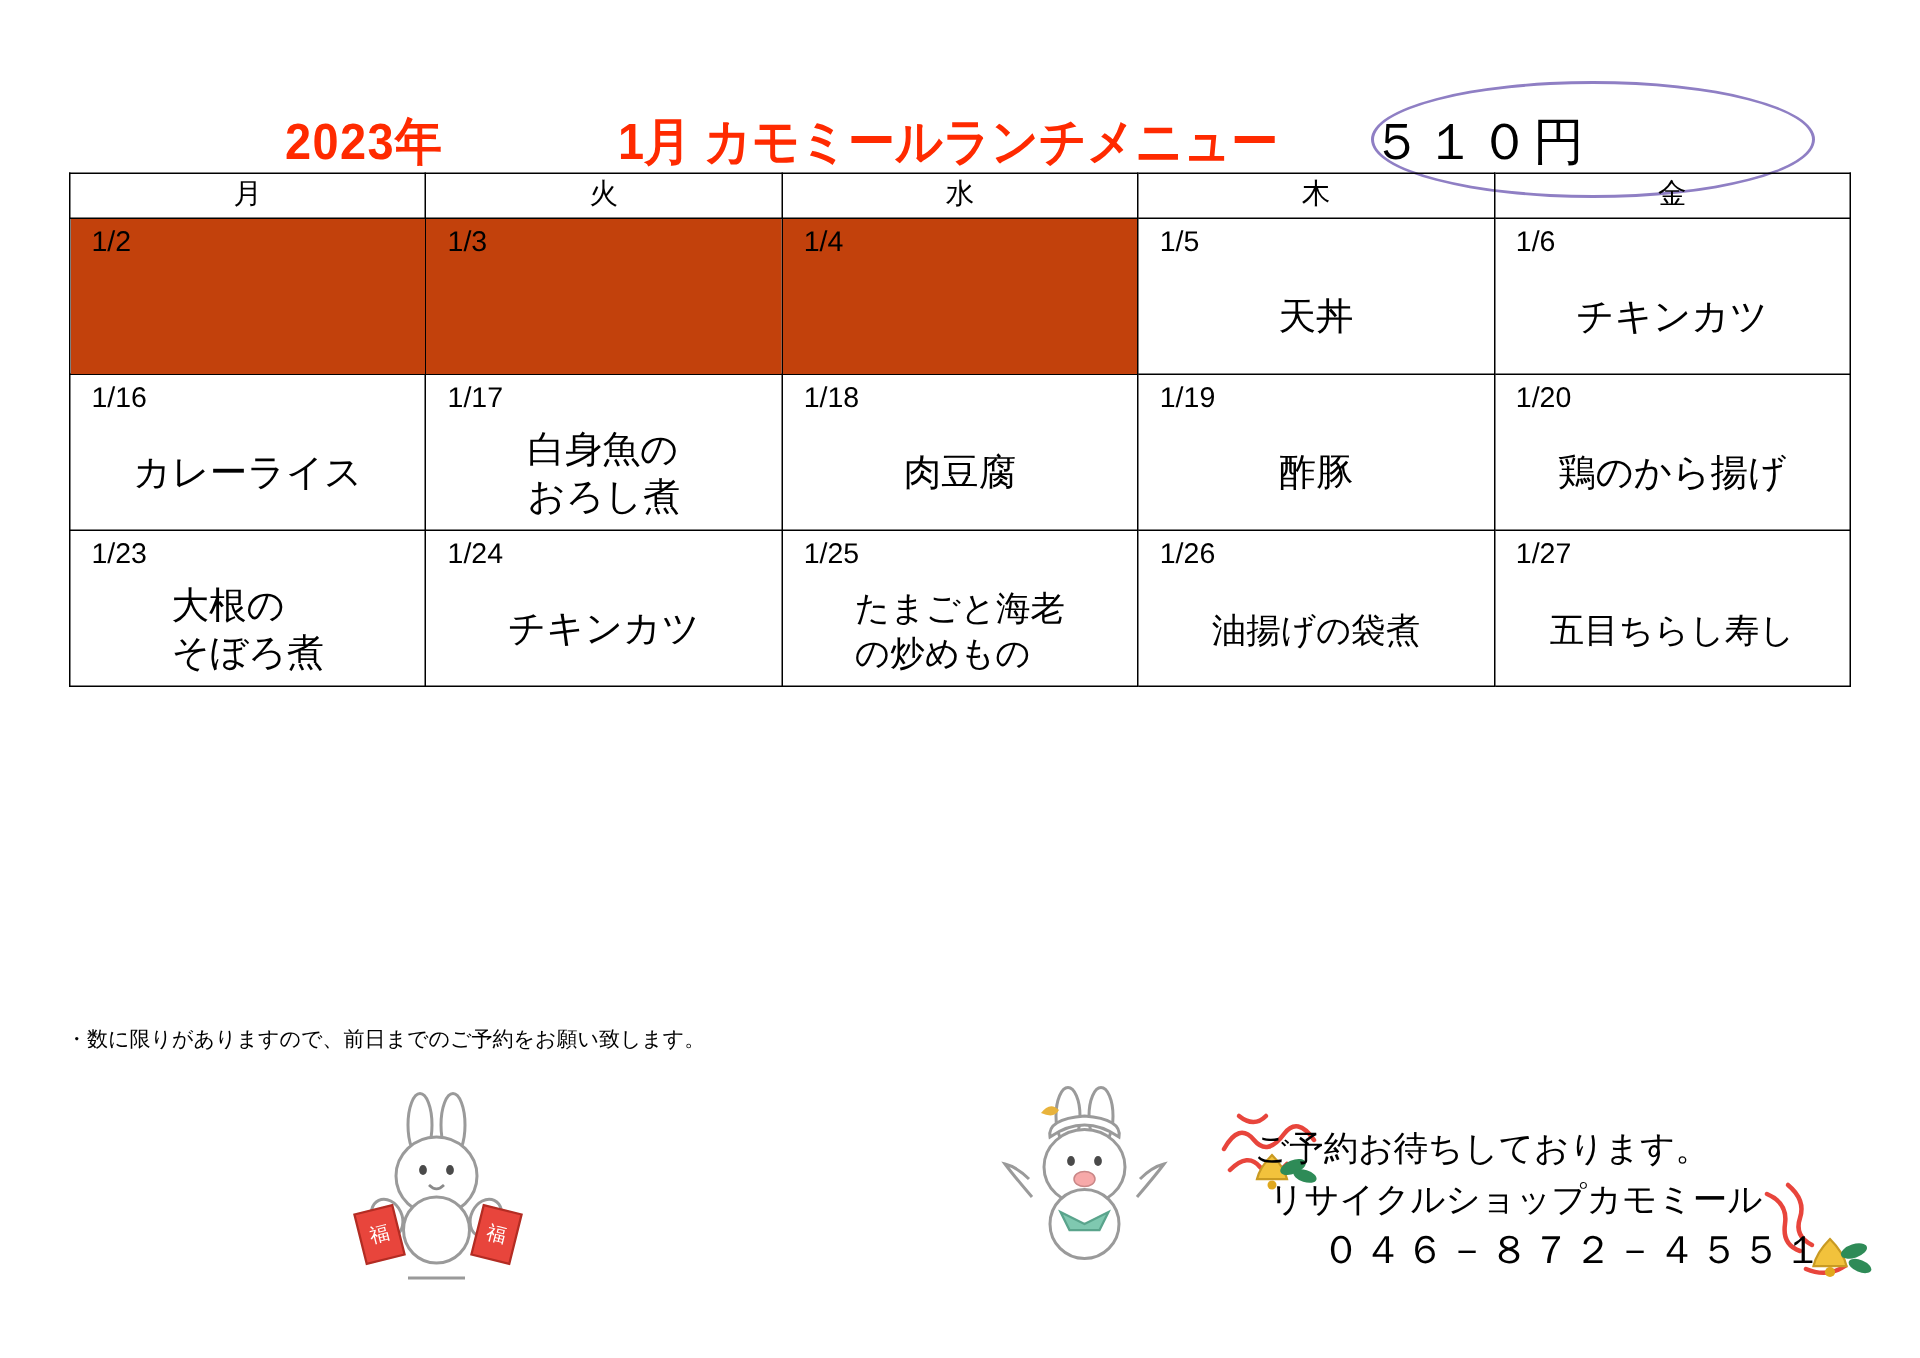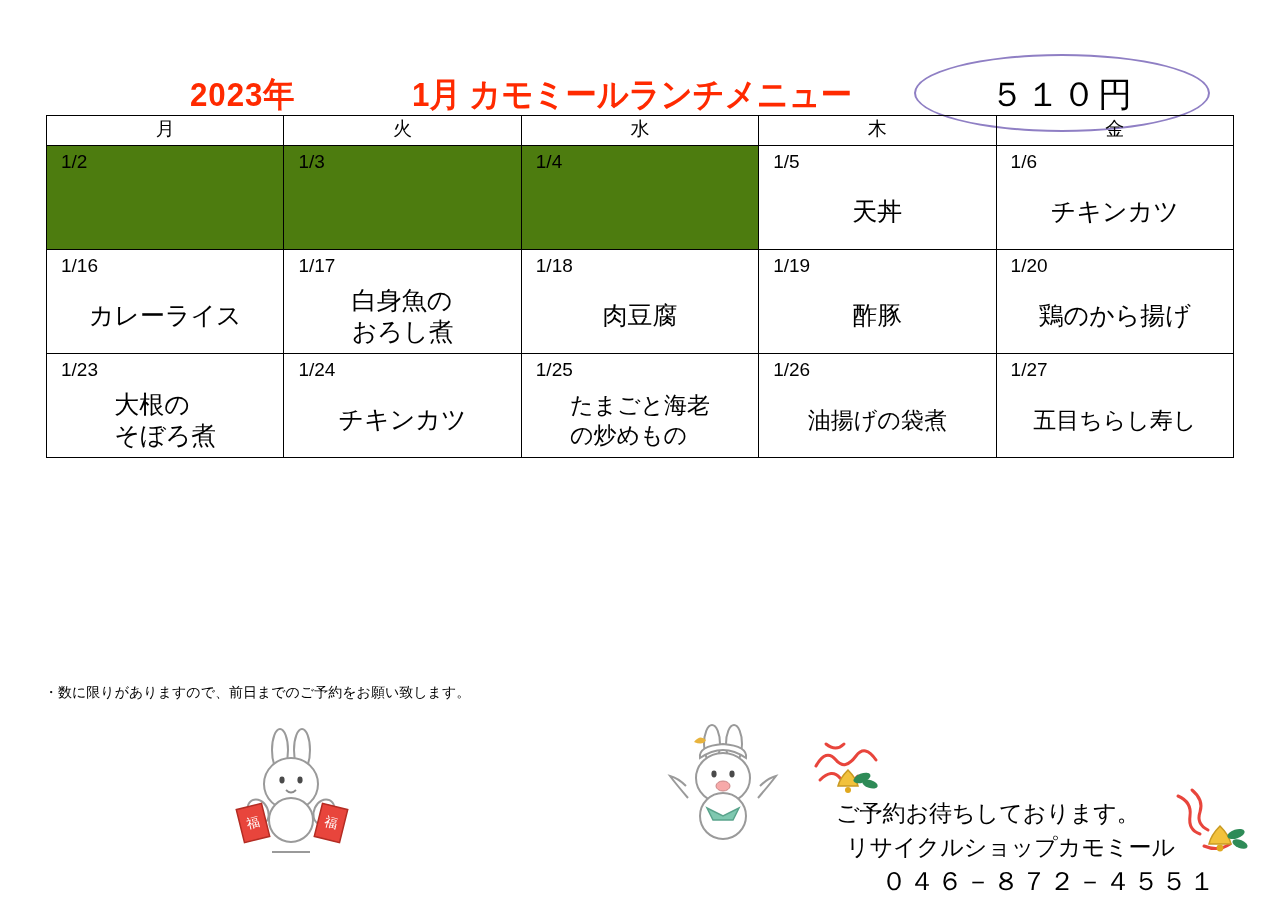--- a/index.html
+++ b/index.html
@@ -56,21 +56,20 @@
     height: 78px;
     border: 2px solid #8f7fc4;
     border-radius: 50%;
     box-sizing: border-box;
   }
   .price-text {
     position: absolute;
     left: 914px;
     top: 44px;
     width: 296px;
-    text-align: center;
     font-size: 34px;
     color: #000000;
     letter-spacing: 2px;
     white-space: nowrap;
   }
 
   
   .calendar {
     position: absolute;
     left: 46px;
@@ -90,21 +89,21 @@
     height: 30px;
     text-align: center;
     font-size: 19px;
     font-weight: normal;
     vertical-align: middle;
   }
   .daycell {
     height: 104px;
     position: relative;
   }
-  .daycell.blank { background: #4d7c0f; }
+  .daycell.blank { background: #c2410c; }
   .daynum {
     position: absolute;
     left: 14px;
     top: 4px;
     font-size: 19px;
     line-height: 24px;
     color: #000000;
   }
   .menu {
     position: absolute;
@@ -133,21 +132,20 @@
     white-space: nowrap;
   }
 
   
   .contact {
     position: absolute;
     left: 836px;
     top: 748px;
     width: 400px;
     text-align: left;
-    margin-top: 48px;
   }
   .contact-line {
     font-size: 23px;
     line-height: 34px;
     white-space: nowrap;
   }
   .contact-line.phone {
     font-size: 26px;
     letter-spacing: 2px;
     padding-left: 26px;

